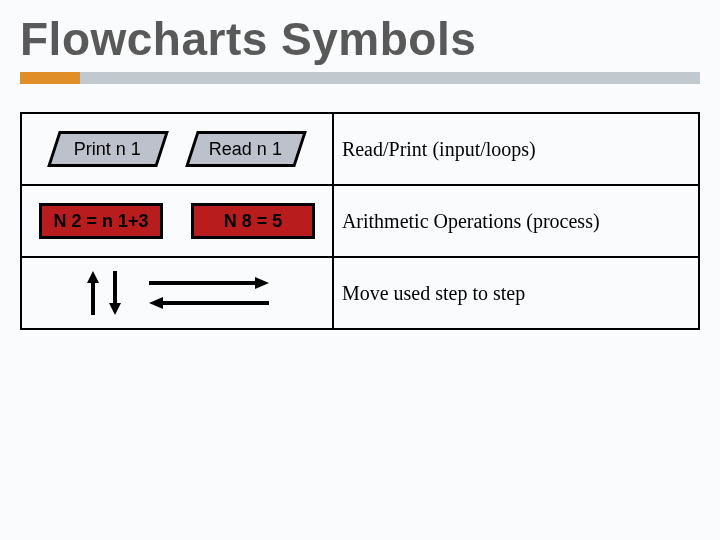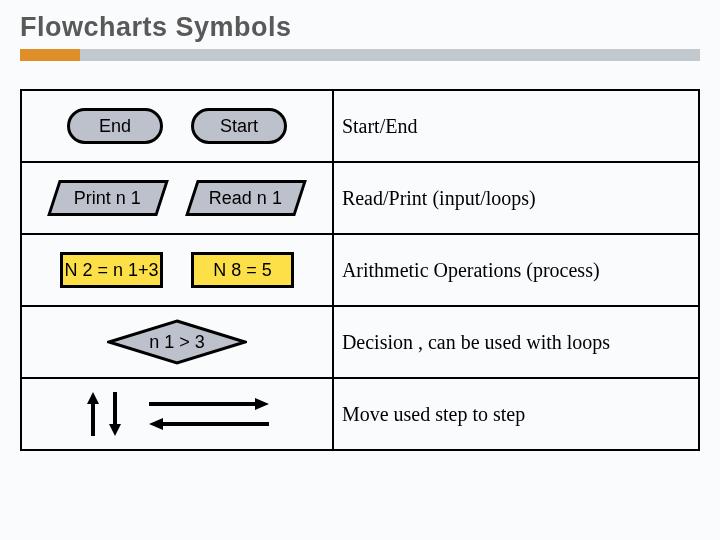--- a/index.html
+++ b/index.html
@@ -8,21 +8,21 @@
     width: 720px;
     height: 540px;
     background: #fafbfc;
     font-family: Arial, Helvetica, sans-serif;
     color: #000;
   }
   .slide {
     padding: 12px 20px 0 20px;
   }
   .title {
-    font-size: 27px;
+    font-size: 46px;
     font-weight: 700;
     color: #595959;
     margin: 0 0 6px 0;
     letter-spacing: 0.5px;
   }
   .accent-bar {
     height: 12px;
     width: 100%;
     background: #c2c9ce;
     position: relative;
@@ -72,22 +72,23 @@
     border-radius: 18px;
     background: #bcc1cb;
   }
   .parallelogram {
     width: 110px; height: 36px;
     background: #bcc1cb;
     transform: skewX(-18deg);
   }
   .parallelogram span { transform: skewX(18deg); display: block; }
   .process {
-    width: 103px; height: 36px;
-    background: #fde047;
+    width: 124px; height: 36px;
+    background: #b91c1c;
+    font-weight: bold;
   }
   .decision-outer {
     width: 140px; height: 46px;
     position: relative;
     display: flex; align-items: center; justify-content: center;
   }
   .decision-outer svg { position: absolute; inset: 0; }
   .decision-outer .dlabel { position: relative; font-size: 18px; }
   .arrows-wrap {
     display: flex;
@@ -109,33 +110,20 @@
 </head>
 <body>
 
 <div class="slide">
   <h1 class="title">Flowcharts Symbols</h1>
   <div class="accent-bar"></div>
 
   <table class="tbl">
 
     <tbody>
-        <tr>
-      <td class="col-sym">
-        <div class="sym-wrap">
-          <div class="shape terminator">
-            <span>End</span>
-          </div>
-          <div class="shape terminator">
-            <span>Start</span>
-          </div>
-        </div>
-      </td>
-      <td class="col-desc">Start/End</td>
-    </tr>
 
     <tr>
       <td class="col-sym">
         <div class="sym-wrap">
           <div class="shape parallelogram">
             <span>Print n 1</span>
           </div>
           <div class="shape parallelogram">
             <span>Read n 1</span>
           </div>
@@ -151,33 +139,20 @@
             <span>N 2 = n 1+3</span>
           </div>
           <div class="shape process">
             <span>N 8 = 5</span>
           </div>
         </div>
       </td>
       <td class="col-desc">Arithmetic Operations (process)</td>
     </tr>
 
-    <tr>
-      <td class="col-sym">
-        <div class="sym-wrap">
-          <div class="decision-outer">
-            <svg viewBox="0 0 140 46">
-              <polygon points="70,2 138,23 70,44 2,23" fill="#bcc1cb" stroke="#000" stroke-width="3"></polygon>
-            </svg>
-            <span class="dlabel">n 1 &gt; 3</span>
-          </div>
-        </div>
-      </td>
-      <td class="col-desc">Decision , can be used with loops</td>
-    </tr>
 
     <tr>
       <td class="col-sym">
         <div class="arrows-wrap">
           <div class="arrow-pair-vert">
             <svg width="16" height="44">
               <line x1="8" y1="44" x2="8" y2="8" stroke="#000" stroke-width="4"></line>
               <polygon points="8,0 2,12 14,12" fill="#000"></polygon>
             </svg>
             <svg width="16" height="44">

